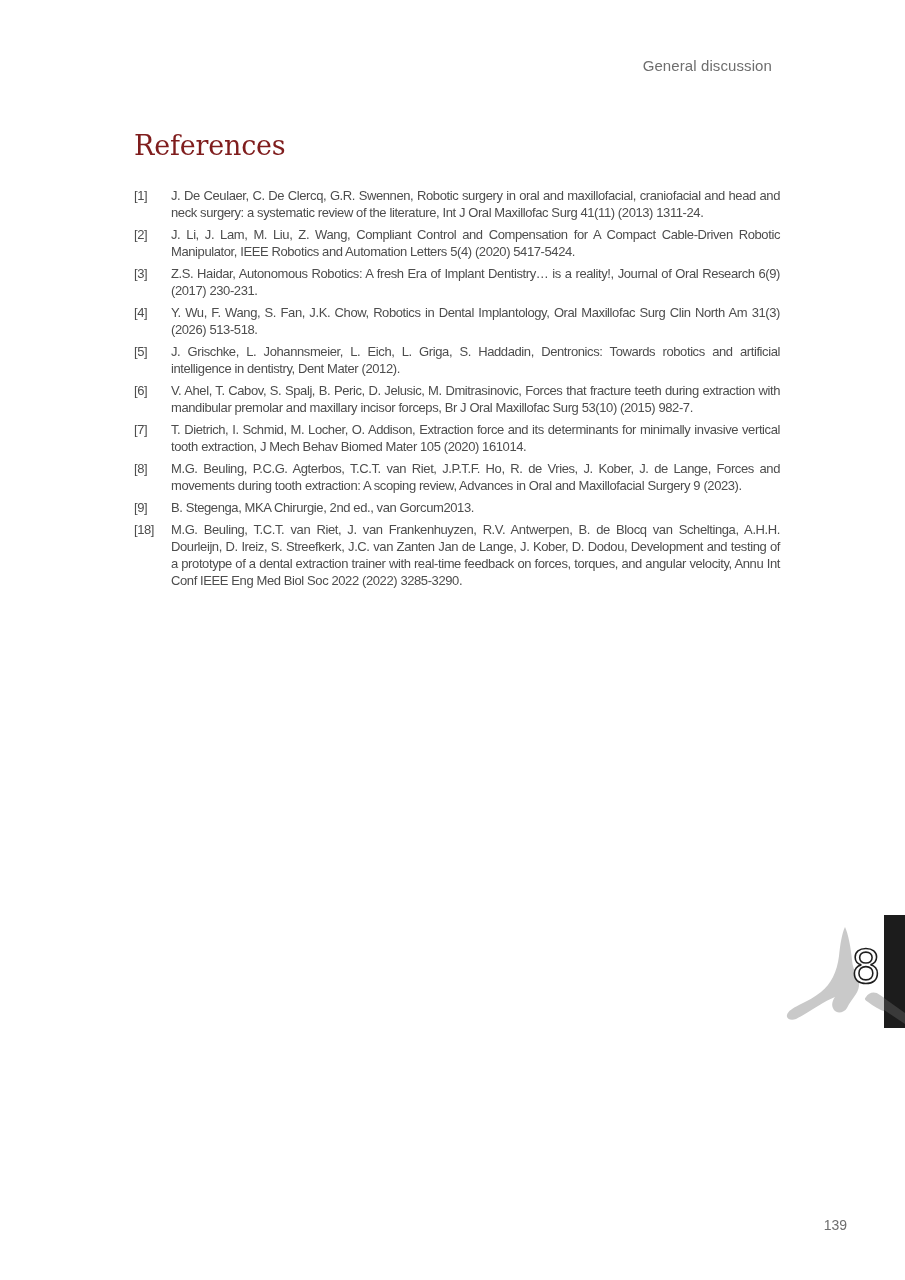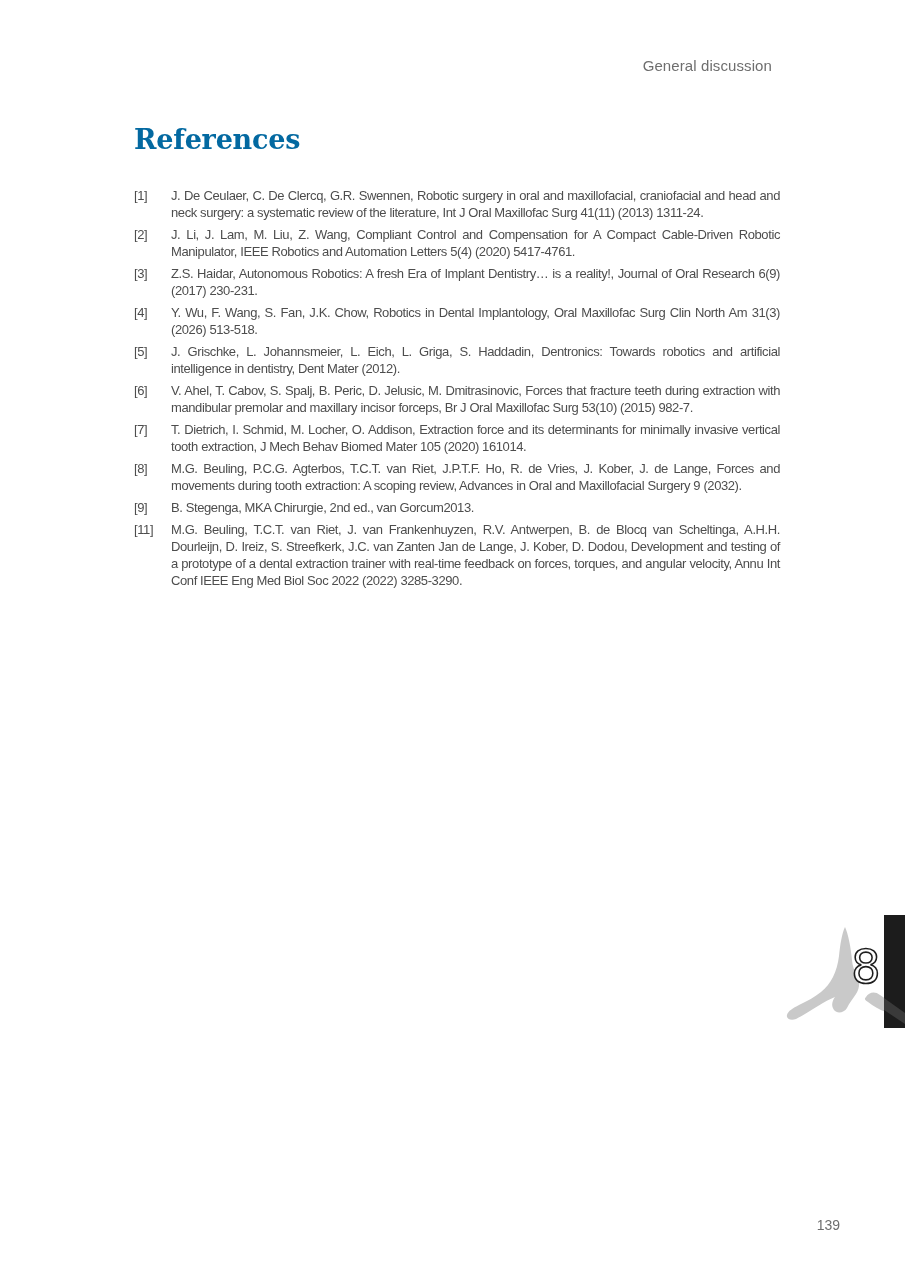--- a/index.html
+++ b/index.html
@@ -18,27 +18,27 @@
   .running-header {
     position: absolute;
     top: 57px;
     right: 133px;
     font-size: 15px;
     color: #6e6e6e;
     letter-spacing: 0.1px;
   }
   .page-title {
     position: absolute;
-    top: 124px;
+    top: 130px;
     left: 134px;
     margin: 0;
     font-family: "DejaVu Serif", serif;
-    font-weight: 700;
+    font-weight: 400;
     font-size: 27px;
-    color: #0369a1;
+    color: #7f1d1d;
     letter-spacing: -0.2px;
   }
   .refs {
     position: absolute;
     top: 187px;
     left: 134px;
     width: 646px;
     margin: 0;
     padding: 0;
     list-style: none;
@@ -67,42 +67,42 @@
     height: 145px;
   }
   .chapter-art svg {
     display: block;
     width: 125px;
     height: 145px;
   }
   .page-number {
     position: absolute;
     top: 1217px;
-    right: 65px;
+    right: 58px;
     font-size: 14px;
     color: #6e6e6e;
   }
 </style>
 </head>
 <body>
 
 <div class="page">
 
   <div class="running-header">General discussion</div>
 
   <h1 class="page-title">References</h1>
 
   <ol class="refs" id="refs">
       <li class="ref-item">
       <span class="ref-num">[1]</span>
       <span class="ref-text">J. De Ceulaer, C. De Clercq, G.R. Swennen, Robotic surgery in oral and maxillofacial, craniofacial and head and neck surgery: a systematic review of the literature, Int J Oral Maxillofac Surg 41(11) (2013) 1311-24.</span>
     </li>
       <li class="ref-item">
       <span class="ref-num">[2]</span>
-      <span class="ref-text">J. Li, J. Lam, M. Liu, Z. Wang, Compliant Control and Compensation for A Compact Cable-Driven Robotic Manipulator, IEEE Robotics and Automation Letters 5(4) (2020) 5417-4761.</span>
+      <span class="ref-text">J. Li, J. Lam, M. Liu, Z. Wang, Compliant Control and Compensation for A Compact Cable-Driven Robotic Manipulator, IEEE Robotics and Automation Letters 5(4) (2020) 5417-5424.</span>
     </li>
       <li class="ref-item">
       <span class="ref-num">[3]</span>
       <span class="ref-text">Z.S. Haidar, Autonomous Robotics: A fresh Era of Implant Dentistry… is a reality!, Journal of Oral Research 6(9) (2017) 230-231.</span>
     </li>
       <li class="ref-item">
       <span class="ref-num">[4]</span>
       <span class="ref-text">Y. Wu, F. Wang, S. Fan, J.K. Chow, Robotics in Dental Implantology, Oral Maxillofac Surg Clin North Am 31(3) (2026) 513-518.</span>
     </li>
       <li class="ref-item">
@@ -112,28 +112,28 @@
       <li class="ref-item">
       <span class="ref-num">[6]</span>
       <span class="ref-text">V. Ahel, T. Cabov, S. Spalj, B. Peric, D. Jelusic, M. Dmitrasinovic, Forces that fracture teeth during extraction with mandibular premolar and maxillary incisor forceps, Br J Oral Maxillofac Surg 53(10) (2015) 982-7.</span>
     </li>
       <li class="ref-item">
       <span class="ref-num">[7]</span>
       <span class="ref-text">T. Dietrich, I. Schmid, M. Locher, O. Addison, Extraction force and its determinants for minimally invasive vertical tooth extraction, J Mech Behav Biomed Mater 105 (2020) 161014.</span>
     </li>
       <li class="ref-item">
       <span class="ref-num">[8]</span>
-      <span class="ref-text">M.G. Beuling, P.C.G. Agterbos, T.C.T. van Riet, J.P.T.F. Ho, R. de Vries, J. Kober, J. de Lange, Forces and movements during tooth extraction: A scoping review, Advances in Oral and Maxillofacial Surgery 9 (2032).</span>
+      <span class="ref-text">M.G. Beuling, P.C.G. Agterbos, T.C.T. van Riet, J.P.T.F. Ho, R. de Vries, J. Kober, J. de Lange, Forces and movements during tooth extraction: A scoping review, Advances in Oral and Maxillofacial Surgery 9 (2023).</span>
     </li>
       <li class="ref-item">
       <span class="ref-num">[9]</span>
       <span class="ref-text">B. Stegenga, MKA Chirurgie, 2nd ed., van Gorcum2013.</span>
     </li>
       <li class="ref-item">
-      <span class="ref-num">[11]</span>
+      <span class="ref-num">[18]</span>
       <span class="ref-text">M.G. Beuling, T.C.T. van Riet, J. van Frankenhuyzen, R.V. Antwerpen, B. de Blocq van Scheltinga, A.H.H. Dourleijn, D. Ireiz, S. Streefkerk, J.C. van Zanten Jan de Lange, J. Kober, D. Dodou, Development and testing of a prototype of a dental extraction trainer with real-time feedback on forces, torques, and angular velocity, Annu Int Conf IEEE Eng Med Biol Soc 2022 (2022) 3285-3290.</span>
     </li>
     </ol>
 
   <div class="chapter-art">
     <svg viewBox="0 0 125 145" xmlns="http://www.w3.org/2000/svg">
 
       <g>
         <path fill="#c9c9c9" d="M 65 27
           C 68 33, 71 48, 72 60

